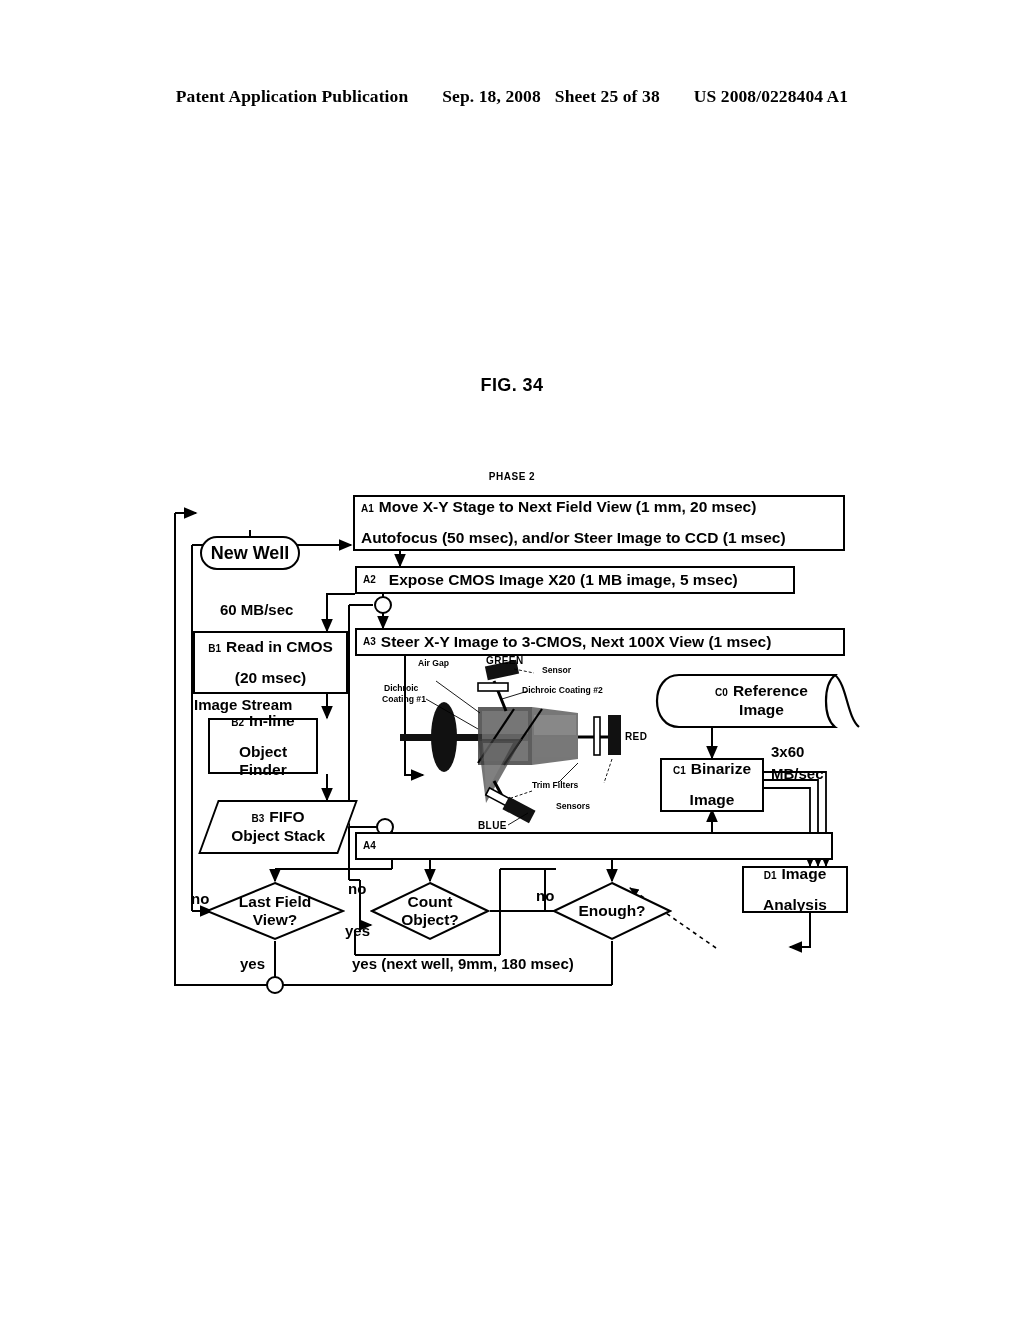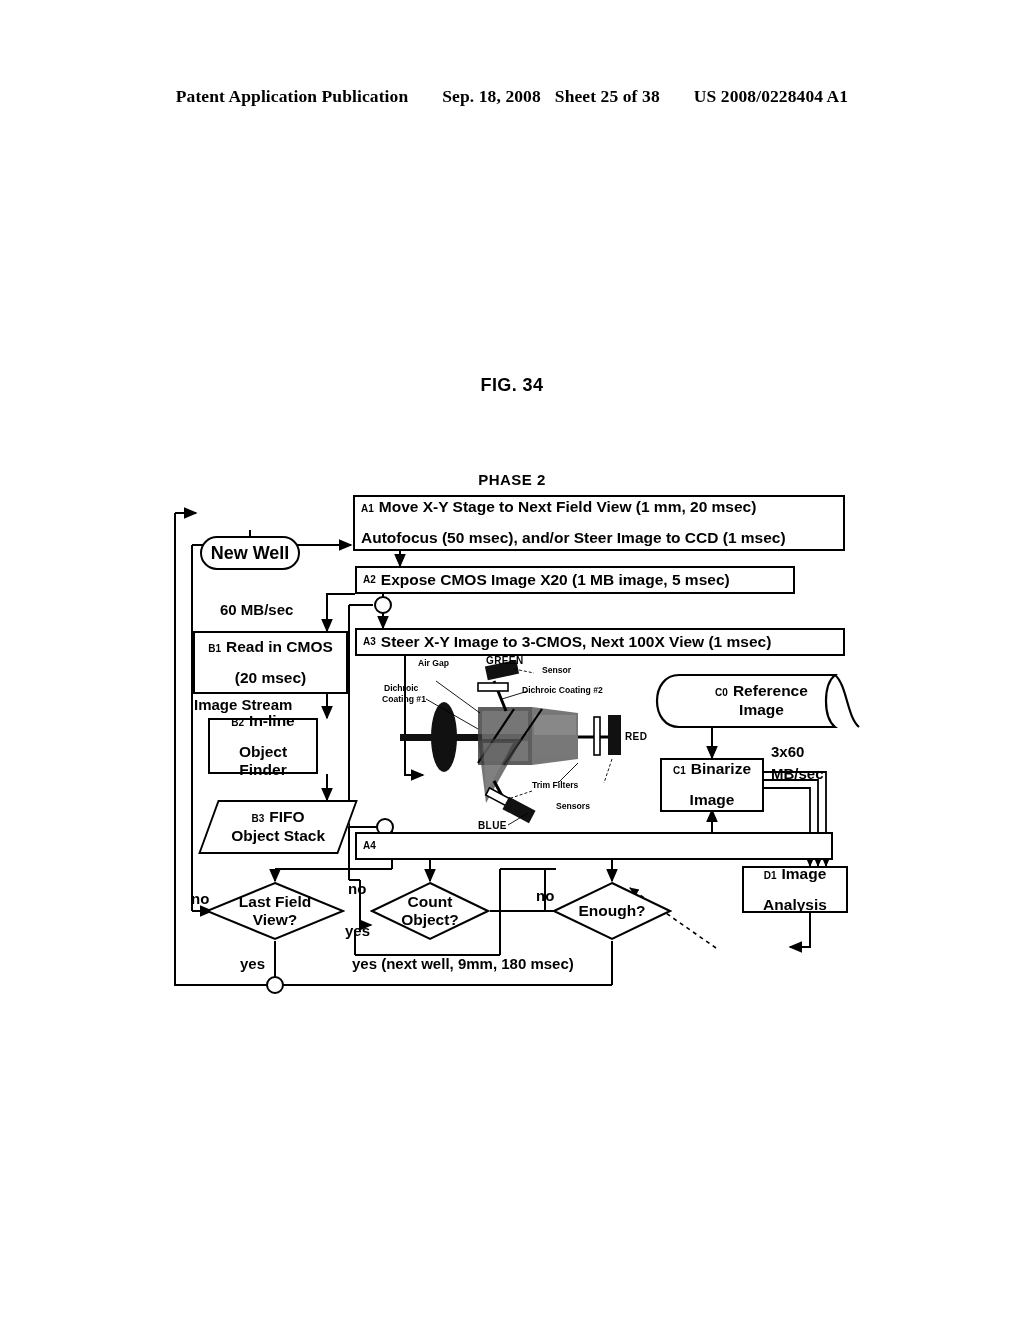--- a/index.html
+++ b/index.html
@@ -23,21 +23,21 @@
   #patent-header .gapB{display:inline-block;width:14px;}
   #patent-header .gapC{display:inline-block;width:34px;}
 
   
   #fig-title{
     position:absolute;left:0;top:375px;width:1024px;text-align:center;
     font-size:18px;font-weight:bold;letter-spacing:.4px;
   }
   #phase-title{
     position:absolute;left:0;top:471px;width:1024px;text-align:center;
-    font-size:15px;font-weight:bold;letter-spacing:.5px;
+    font-size:10px;font-weight:bold;letter-spacing:.5px;
   }
 
   
   #diagram{
     position:absolute;left:0;top:0;width:1024px;height:1320px;
   }
   #wires{position:absolute;left:0;top:0;width:1024px;height:1320px;pointer-events:none;}
 
   .node{position:absolute;box-sizing:border-box;background:#fff;}
   .pbox{
@@ -219,21 +219,21 @@
   </div>
 
   <div class="node pbox stack" style="left:353px;top:495px;width:492px;height:56px;align-items:flex-start;">
     <div class="rowline" style="align-self:flex-start;">
       <span class="tag">A1</span>
       <span>Move X-Y Stage to Next Field View (1 mm, 20 msec)</span>
     </div>
     <span class="ln" style="align-self:flex-start;">Autofocus (50 msec), and/or Steer Image to CCD (1 msec)</span>
   </div>
 
-  <div class="node pbox" style="left:355px;top:566px;width:440px;height:28px;">
+  <div class="node pbox" style="left:355px;top:566px;width:440px;height:28px;gap:8px;">
     <span class="tag">A2</span>
     <span>Expose CMOS Image X20 (1 MB image, 5 msec)</span>
   </div>
 
   <div class="node pbox" style="left:355px;top:628px;width:490px;height:28px;">
     <span class="tag">A3</span>
     <span>Steer X-Y Image to 3-CMOS, Next 100X View (1 msec)</span>
   </div>
 
   <div class="node pbox" style="left:355px;top:832px;width:478px;height:28px;">

